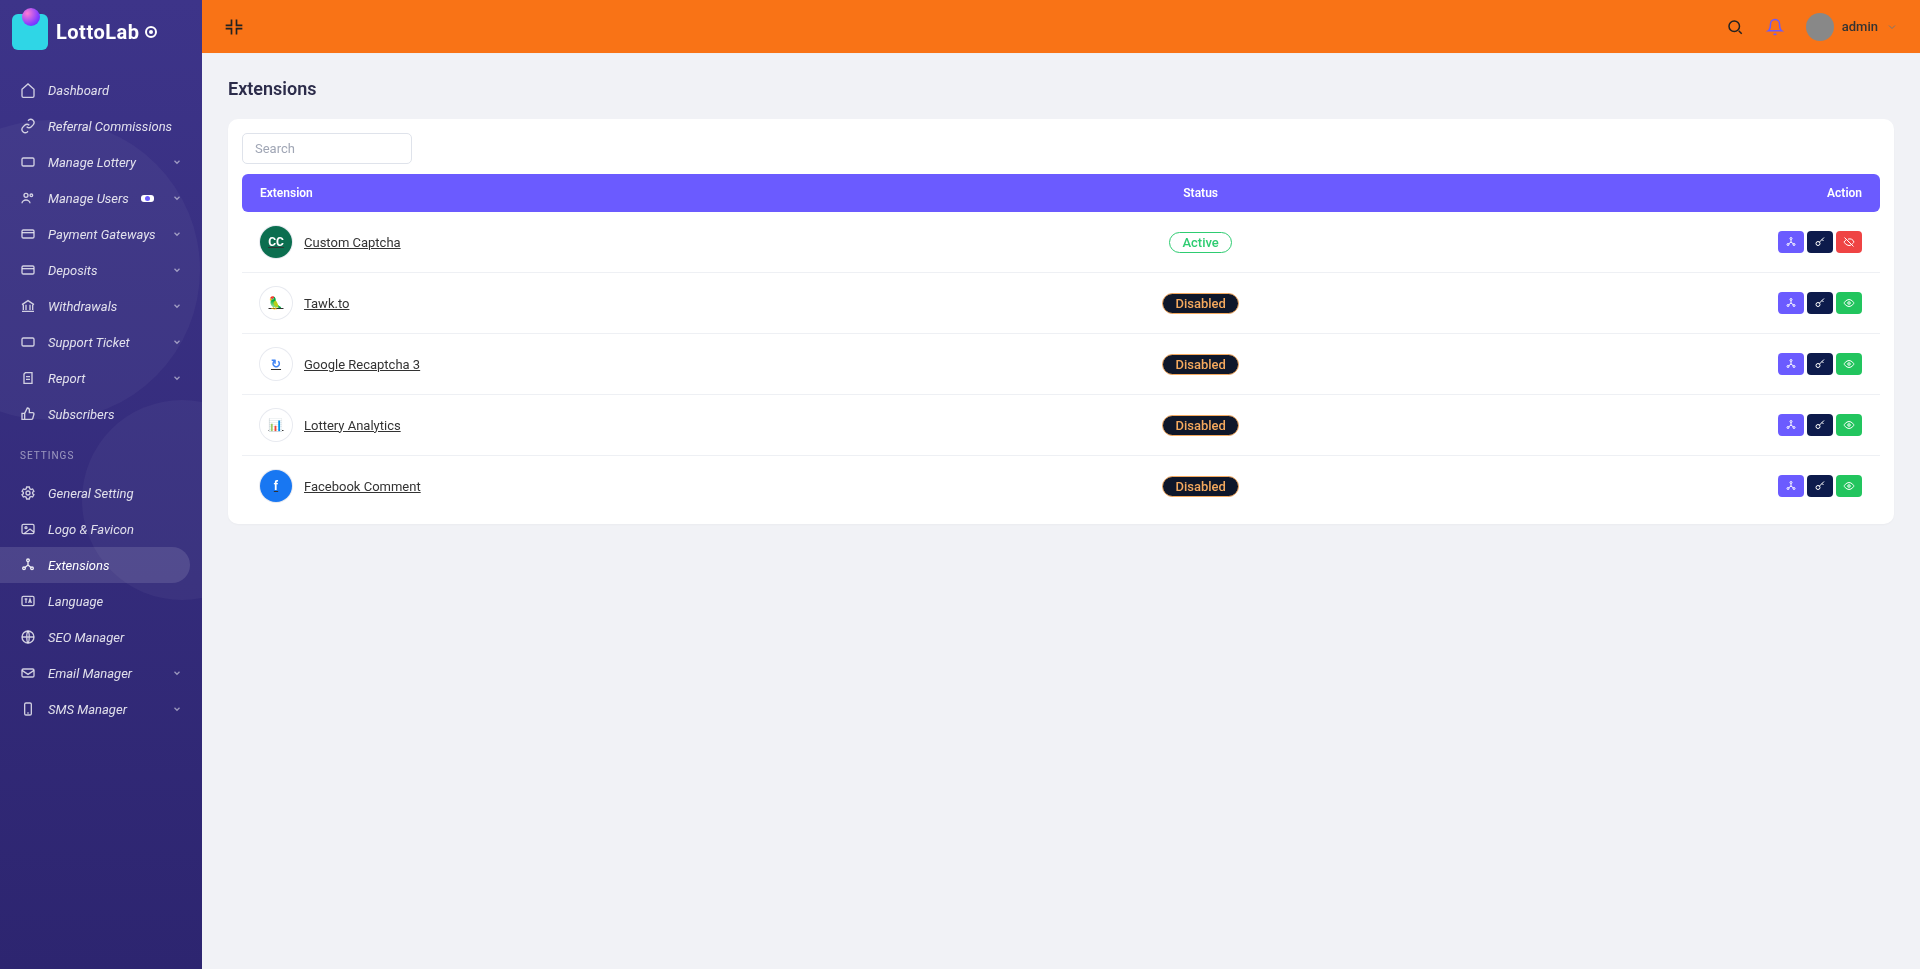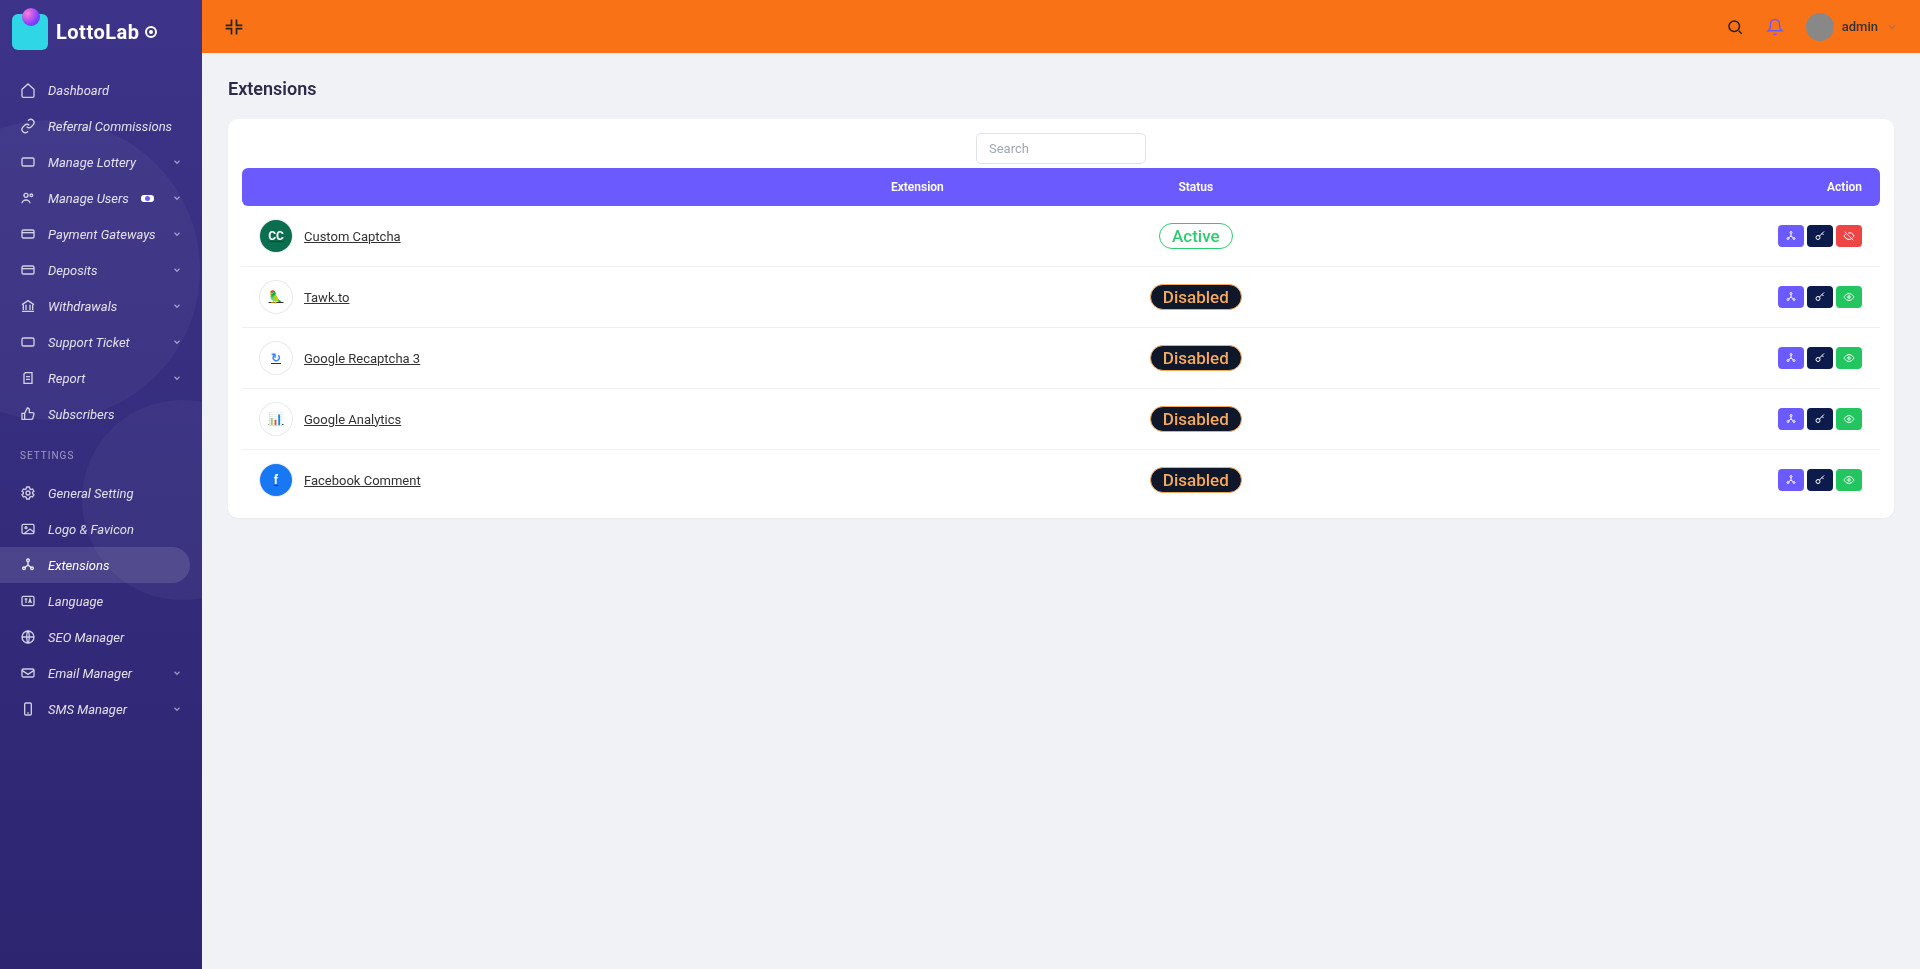--- a/index.html
+++ b/index.html
@@ -33,36 +33,36 @@
 .top-icon { width: 18px; height: 18px; color: #222; cursor: pointer; }
 .user-chip { display: flex; align-items: center; gap: 8px; cursor: pointer; }
 .avatar { width: 28px; height: 28px; border-radius: 50%; background: #888; }
 .user-chip span { font-size: 13px; font-weight: 500; }
 .chev-down { width: 12px; height: 12px; }
 
 .content { padding: 24px 26px; }
 .page-title { font-size: 18px; font-weight: 600; color: #2c2c4a; margin-bottom: 20px; }
 
 .card { background: #fff; border-radius: 10px; padding: 14px 14px 8px; box-shadow: 0 1px 2px rgba(0,0,0,0.03); }
-.card-top { display: flex; justify-content: center; margin-bottom: 4px; }
+.card-top { display: flex; justify-content: flex-start; margin-bottom: 10px; }
 .search-input { border: 1px solid #dfe3eb; border-radius: 5px; padding: 7px 12px; font-size: 13px; width: 170px; outline: none; }
 .search-input::placeholder { color: #a0a6b5; }
 
 table { width: 100%; border-collapse: collapse; }
 thead tr { background: #6b5bff; }
-thead th { color: #fff; font-size: 12px; font-weight: 600; padding: 12px 18px; text-align: right; }
+thead th { color: #fff; font-size: 12px; font-weight: 600; padding: 12px 18px; text-align: left; }
 thead th:first-child { border-radius: 6px 0 0 6px; }
 thead th:last-child { border-radius: 0 6px 6px 0; text-align: right; }
 thead th.center { text-align: center; }
 tbody td { padding: 14px 18px; border-bottom: 1px solid #eef0f4; font-size: 13px; vertical-align: middle; text-decoration: underline; }
 tbody tr:last-child td { border-bottom: none; }
 .ext-cell { display: flex; align-items: center; gap: 12px; }
 .ext-icon { width: 32px; height: 32px; border-radius: 50%; display:flex; align-items:center; justify-content:center; color:#fff; font-weight:700; font-size:12px; flex-shrink:0; box-shadow: 0 0 0 1px #e8eaf0;}
 .status-cell { text-align: center; }
-.badge { display: inline-block; padding: 2px 12px; border-radius: 14px; font-size: 17px; font-weight: 500; }
+.badge { display: inline-block; padding: 2px 12px; border-radius: 14px; font-size: 13px; font-weight: 500; }
 .badge.active { border: 1px solid #2ecc71; color: #2ecc71; background: #fff; }
 .badge.disabled { border: 1px solid #f5a95e; color: #f5a95e; background: #0f172a; }
 .actions-cell { text-align: right; white-space: nowrap; }
 .act-btn { display: inline-flex; align-items:center; justify-content:center; width: 26px; height: 22px; border-radius: 4px; margin-left: 3px; cursor: pointer; color:#fff; }
 .act-btn svg{width:12px;height:12px;}
 .act-conf { background: #6b5bff; }
 .act-key  { background: #0d1b4c; }
 .act-off  { background: #ef4444; }
 .act-on   { background: #22c55e; }
 </style>
@@ -352,21 +352,21 @@
                     <svg viewBox="0 0 24 24" fill="none" stroke="currentColor" stroke-width="2">
                       <path d="M2 12s4-7 10-7 10 7 10 7-4 7-10 7S2 12 2 12z"></path>
                       <circle cx="12" cy="12" r="2.5"></circle>
                     </svg>
                   </span></td>
               </tr>
               <tr>
                 <td>
                   <div class="ext-cell">
                     <div class="ext-icon" style="background:#ffffff;color:#4285f4;">📊</div>
-                    <span>Google Analytics</span>
+                    <span>Lottery Analytics</span>
                   </div>
                 </td>
                 <td class="status-cell"><span class="badge disabled">Disabled</span></td>
                 <td class="actions-cell"><span class="act-btn act-conf">
                     <svg viewBox="0 0 24 24" fill="none" stroke="currentColor" stroke-width="2">
                       <circle cx="12" cy="5" r="2"></circle>
                       <circle cx="6" cy="17" r="2"></circle>
                       <circle cx="18" cy="17" r="2"></circle>
                       <path d="M12 7v5m0 0l-5 4m5-4l5 4"></path>
                     </svg>

